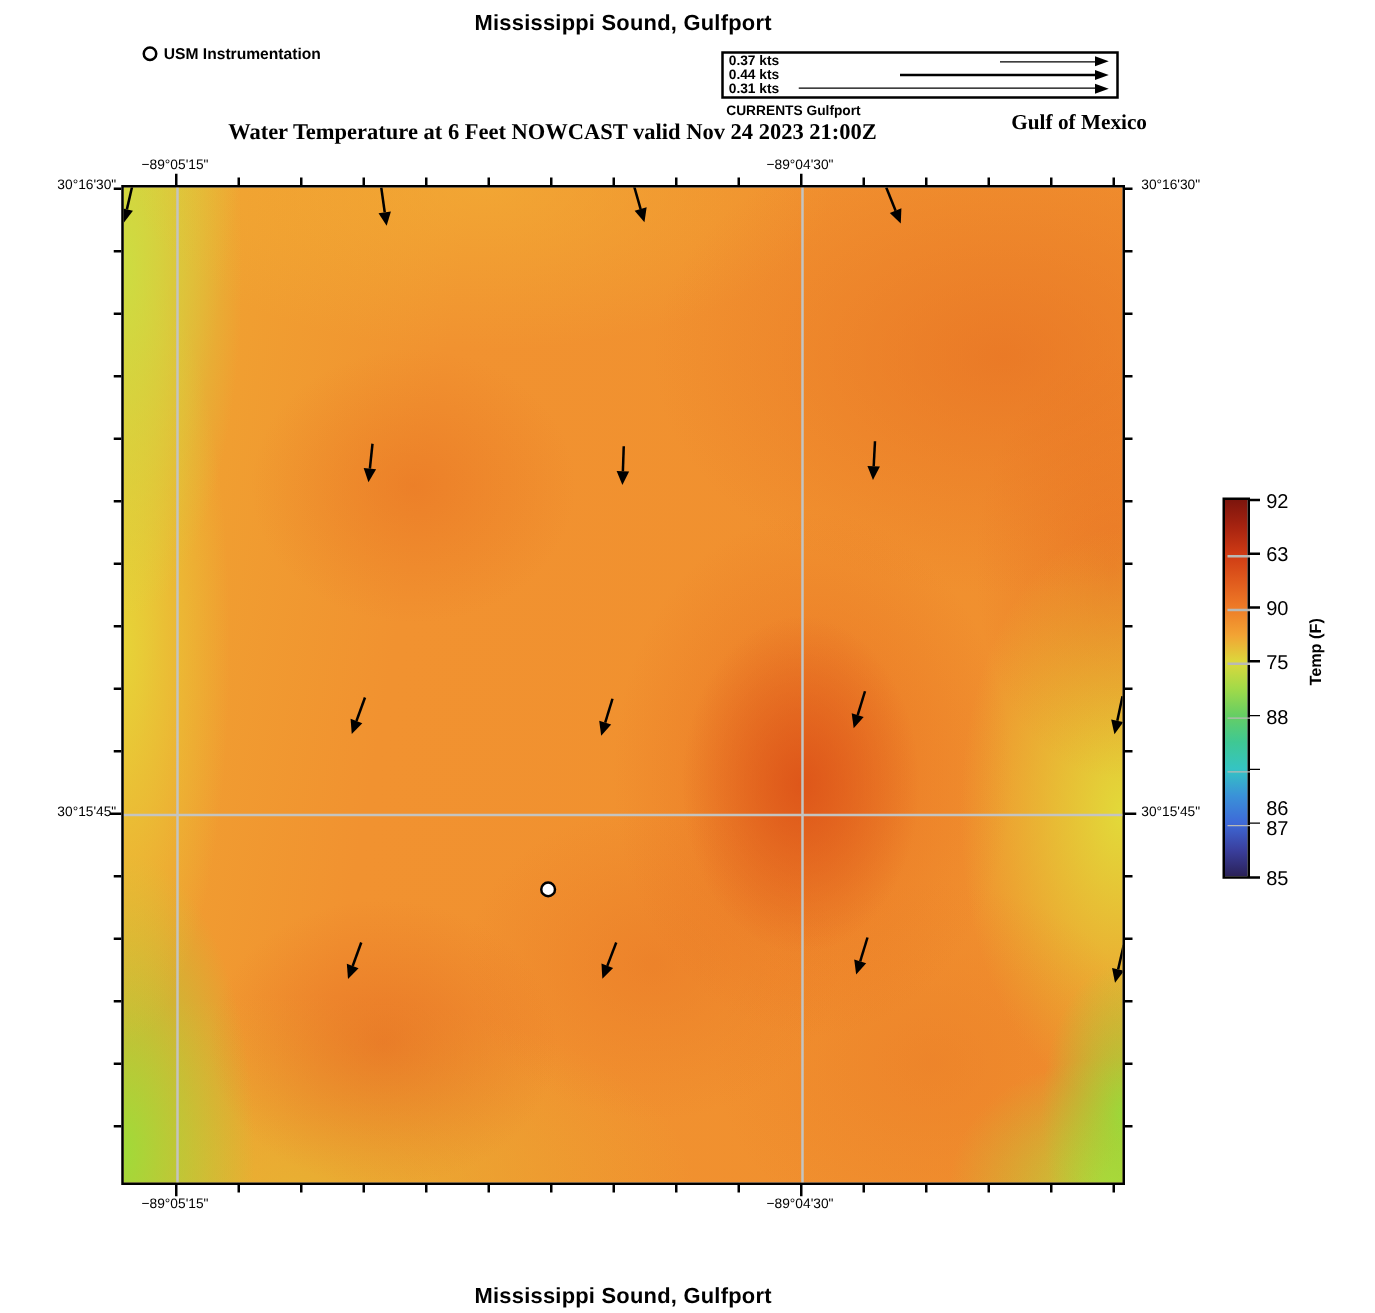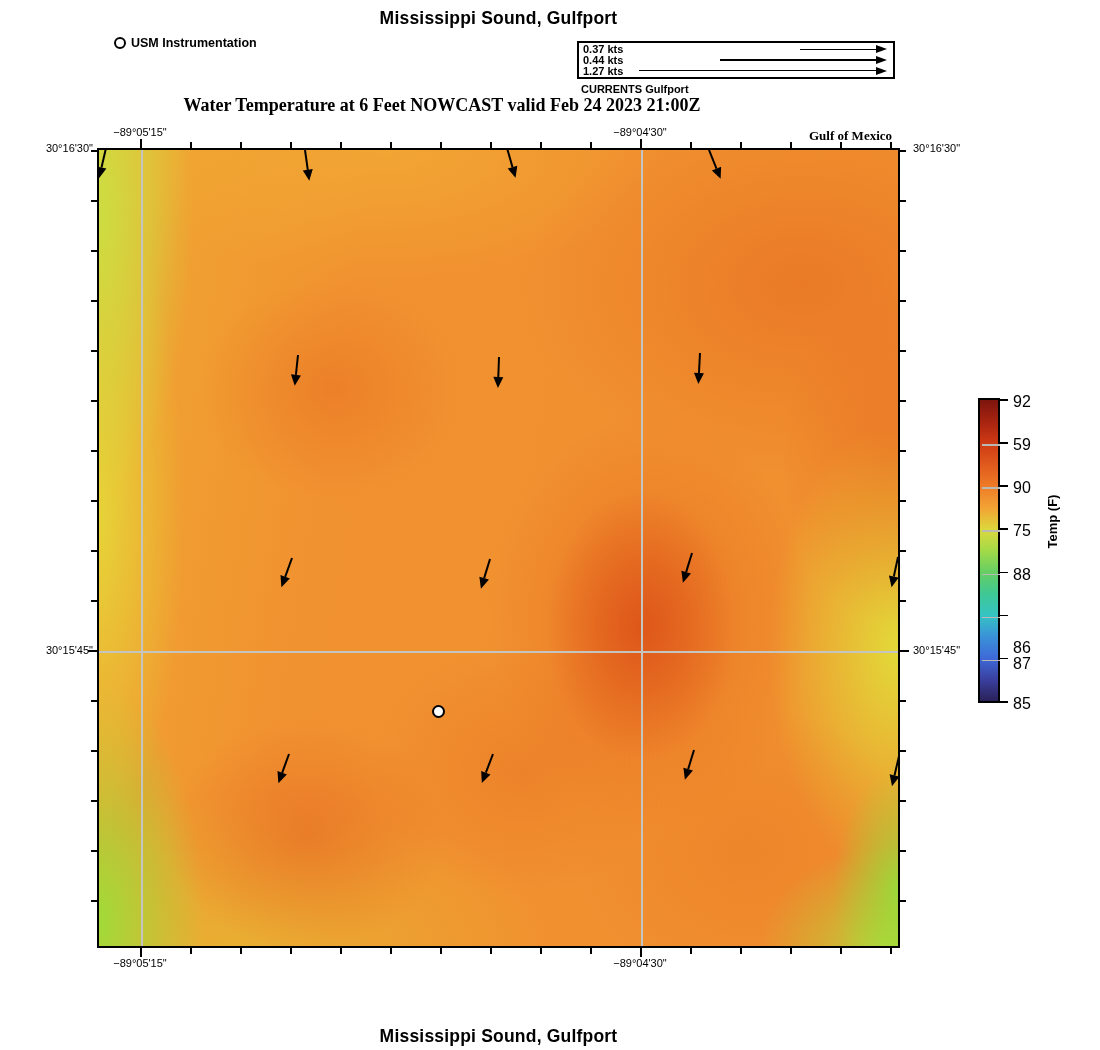--- a/index.html
+++ b/index.html
@@ -8,21 +8,21 @@
     font-family:"Liberation Sans","DejaVu Sans",sans-serif;color:#000;
     overflow:hidden;
   }
   .abs{position:absolute;}
   
   .title-sans{font-weight:bold;font-size:17.5px;text-align:center;letter-spacing:0.2px;}
   .title-serif{font-family:"Liberation Serif","DejaVu Serif",serif;font-weight:bold;font-size:18px;text-align:center;}
   #top-title{left:97px;top:8px;width:803px;}
   #subtitle{left:97px;top:95px;width:690px;}
   #bottom-title{left:97px;top:1026px;width:803px;}
-  #gulf-label{left:809px;top:88px;font-family:"Liberation Serif","DejaVu Serif",serif;font-weight:bold;font-size:13px;margin-top:40px;}
+  #gulf-label{left:809px;top:88px;font-family:"Liberation Serif","DejaVu Serif",serif;font-weight:bold;font-size:17px;}
   
   #usm-legend{left:114px;top:36px;display:flex;align-items:center;gap:5px;}
   #usm-circle{width:8px;height:8px;border:2.5px solid #000;border-radius:50%;background:#fff;}
   #usm-label{font-weight:bold;font-size:12.5px;}
   
   #currents-box{left:577px;top:41px;width:318px;height:38px;border:2px solid #000;box-sizing:border-box;
     display:flex;flex-direction:column;justify-content:center;padding:1px 4px;}
   .cl-row{display:flex;align-items:center;height:10.6px;}
   .cl-label{font-weight:bold;font-size:11px;line-height:10px;width:56px;white-space:nowrap;}
   .cl-arrow{margin-left:auto;margin-right:2px;display:flex;align-items:center;}
@@ -72,21 +72,21 @@
   #colorbar{position:absolute;left:0;top:0;width:22px;height:305px;border:2px solid #000;box-sizing:border-box;}
   .cb-tick{position:absolute;left:22px;width:8px;height:1.6px;background:#000;}
   .cb-sep{position:absolute;left:2px;width:18px;height:1.5px;background:#b9b9b5;}
   .cb-label{position:absolute;left:35px;font-size:16px;}
   #temp-axis-label{left:1012px;top:514px;width:80px;text-align:center;font-weight:bold;font-size:13px;transform:rotate(-90deg);}
 </style>
 </head>
 <body>
 
 <div class="abs title-sans" id="top-title">Mississippi Sound, Gulfport</div>
-<div class="abs title-serif" id="subtitle">Water Temperature at 6 Feet NOWCAST valid Feb 24 2023 21:00Z</div>
+<div class="abs title-serif" id="subtitle">Water Temperature at 6 Feet NOWCAST valid Nov 24 2023 21:00Z</div>
 <div class="abs" id="gulf-label">Gulf of Mexico</div>
 <div class="abs title-sans" id="bottom-title">Mississippi Sound, Gulfport</div>
 
 <div class="abs" id="usm-legend">
   <span id="usm-circle"></span>
   <span id="usm-label">USM Instrumentation</span>
 </div>
 
 <div class="abs" id="currents-box">
   <div class="cl-row">
@@ -97,21 +97,21 @@
       </span>
   </div>
   <div class="cl-row">
     <span class="cl-label">0.44 kts</span>
     <span class="cl-arrow">
         <span class="cl-line"></span>
         <span class="cl-head"></span>
       </span>
   </div>
   <div class="cl-row">
-    <span class="cl-label">1.27 kts</span>
+    <span class="cl-label">0.31 kts</span>
     <span class="cl-arrow">
         <span class="cl-line"></span>
         <span class="cl-head"></span>
       </span>
   </div>
 </div>
 <div class="abs" id="currents-caption">CURRENTS Gulfport</div>
 
 <div class="abs coord center" style="left:80px;top:126px;">−89°05'15"</div>
 <div class="abs coord center" style="left:580px;top:126px;">−89°04'30"</div>
@@ -262,21 +262,21 @@
       <div class="cb-sep" style="top: 44.1429px;"></div>
       <div class="cb-sep" style="top: 87.2857px;"></div>
       <div class="cb-sep" style="top: 130.429px;"></div>
       <div class="cb-sep" style="top: 173.571px;"></div>
       <div class="cb-sep" style="top: 216.714px;"></div>
       <div class="cb-sep" style="top: 259.857px;"></div>
     </div>
 <div class="cb-tick" style="left: 22px; top: 1px;"></div>
     <div class="cb-label" style="top: -5px;">92</div>
     <div class="cb-tick" style="left: 22px; top: 44.1429px;"></div>
-    <div class="cb-label" style="top: 38.1429px;">59</div>
+    <div class="cb-label" style="top: 38.1429px;">63</div>
     <div class="cb-tick" style="left: 22px; top: 87.2857px;"></div>
     <div class="cb-label" style="top: 81.2857px;">90</div>
     <div class="cb-tick" style="left: 22px; top: 130.429px;"></div>
     <div class="cb-label" style="top: 124.429px;">75</div>
     <div class="cb-tick" style="left: 22px; top: 173.571px;"></div>
     <div class="cb-label" style="top: 167.571px;">88</div>
     <div class="cb-tick" style="left: 22px; top: 216.714px;"></div>
     <div class="cb-label" style="top: 210.714px; margin-top: 46px;">87</div>
     <div class="cb-tick" style="left: 22px; top: 259.857px;"></div>
     <div class="cb-label" style="top: 241px;">86</div>

